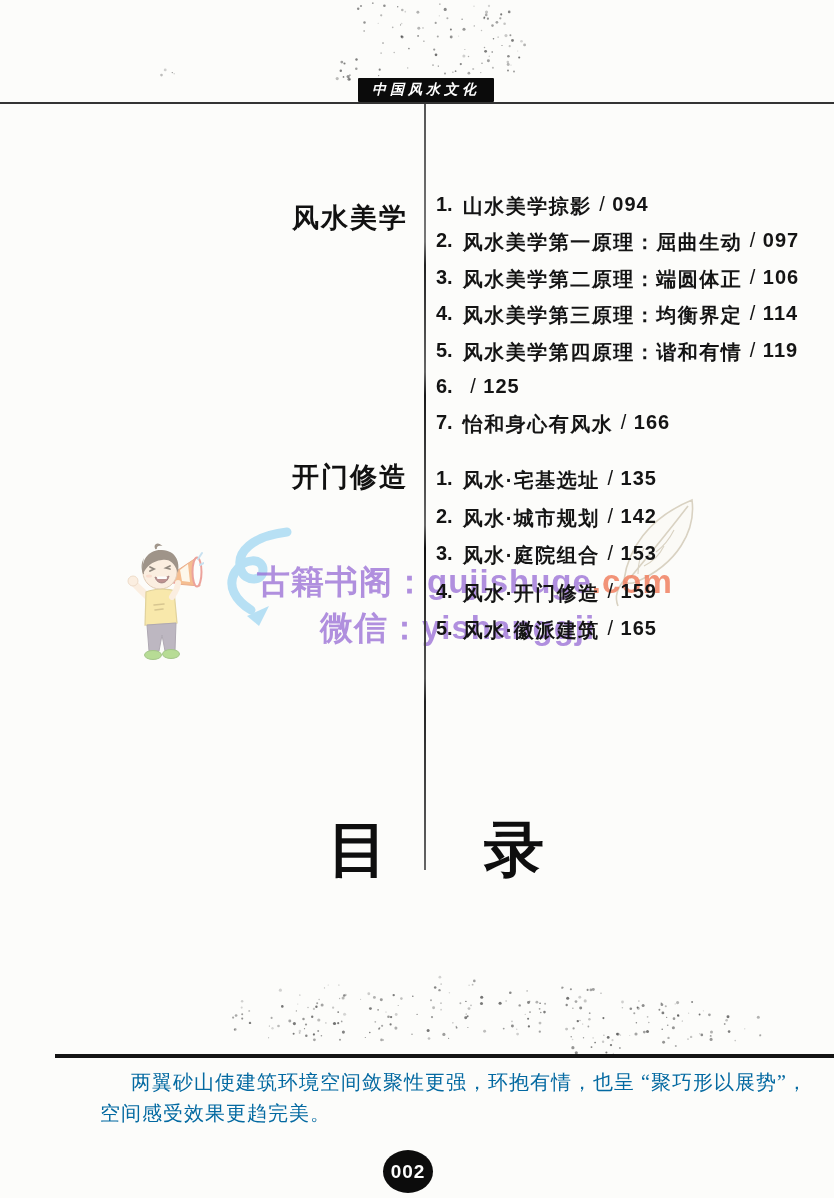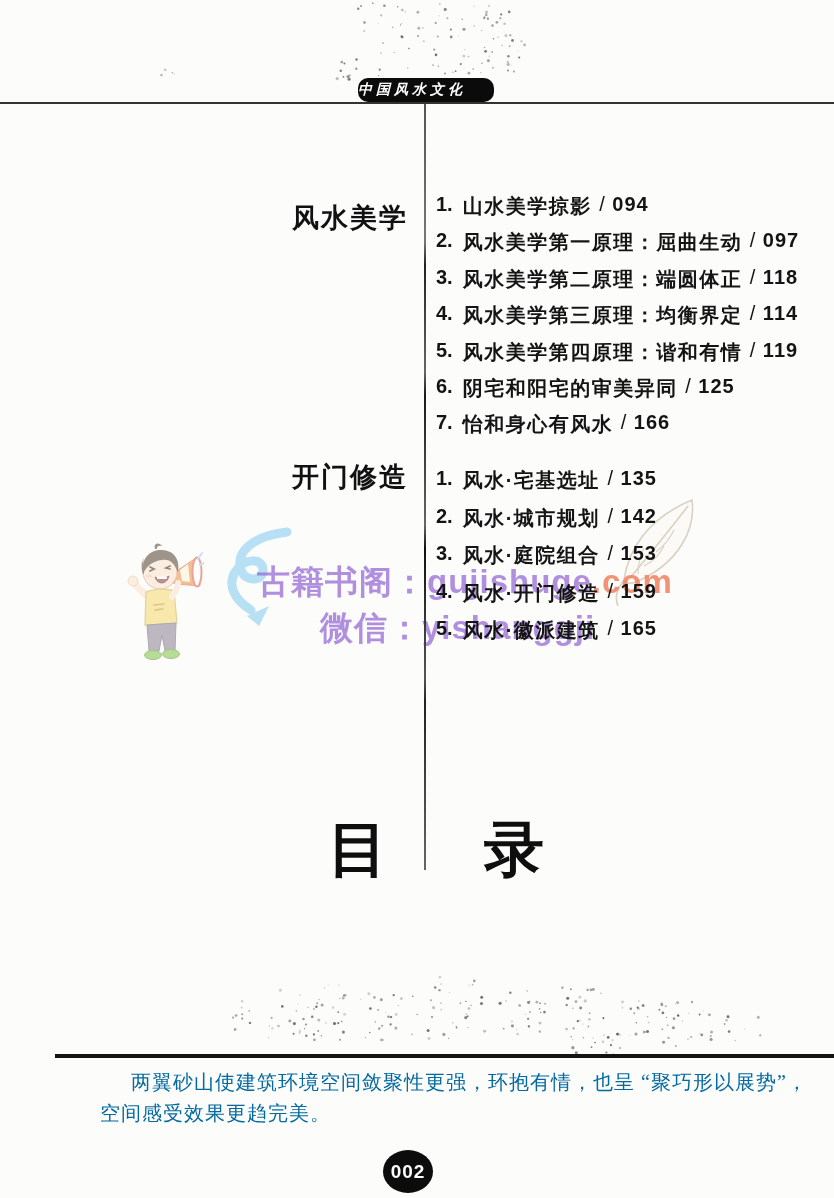--- a/index.html
+++ b/index.html
@@ -1,20 +1,20 @@
 <!DOCTYPE html>
 <html><head>
 <meta charset="utf-8">
 <style>
   html,body{margin:0;padding:0;background:#e8e8e8;}
   .page{position:relative;width:834px;height:1198px;background:#fcfcfa;overflow:hidden;
         font-family:"Liberation Sans",sans-serif;color:#151515;}
   
   .banner{position:absolute;left:358px;top:78px;width:136px;height:24px;background:#0b0b0b;
-          border-radius:10px;display:flex;align-items:center;justify-content:flex-start;z-index:3;}
+          border-radius:1px;display:flex;align-items:center;justify-content:center;z-index:3;}
   .banner span{color:#fff;font-size:14px;font-weight:700;font-style:italic;letter-spacing:4px;
                font-family:"DejaVu Sans",sans-serif;white-space:nowrap;}
   .rule-top{position:absolute;left:0;top:102px;width:834px;height:2px;background:#232323;opacity:.92;z-index:2;}
   .v-divider{position:absolute;left:424px;top:104px;width:2px;height:766px;z-index:2;
      background:linear-gradient(#555 0%,#777 18%,#222 21%,#666 35%,#1a1a1a 38%,#666 55%,#111 58%,#555 75%,#222 78%,#666 100%);}
   
   .sec-heading{position:absolute;font-size:27px;font-weight:700;letter-spacing:2px;color:#111;z-index:2;white-space:nowrap;}
   .sec1-heading{left:292px;top:200px;}
   .sec2-heading{left:292px;top:459px;}
   .toc-items{position:absolute;left:436px;z-index:2;}
@@ -422,37 +422,36 @@
       <div class="toc-item">
         <span class="ti-num">2.</span>
         <span class="ti-title">风水美学第一原理：屈曲生动</span>
         <span class="ti-sep">&nbsp;/&nbsp;</span>
         <span class="ti-page">097</span>
       </div>
       <div class="toc-item">
         <span class="ti-num">3.</span>
         <span class="ti-title">风水美学第二原理：端圆体正</span>
         <span class="ti-sep">&nbsp;/&nbsp;</span>
-        <span class="ti-page">118</span>
+        <span class="ti-page">106</span>
       </div>
       <div class="toc-item">
         <span class="ti-num">4.</span>
         <span class="ti-title">风水美学第三原理：均衡界定</span>
         <span class="ti-sep">&nbsp;/&nbsp;</span>
         <span class="ti-page">114</span>
       </div>
       <div class="toc-item">
         <span class="ti-num">5.</span>
         <span class="ti-title">风水美学第四原理：谐和有情</span>
         <span class="ti-sep">&nbsp;/&nbsp;</span>
         <span class="ti-page">119</span>
       </div>
       <div class="toc-item">
         <span class="ti-num">6.</span>
-        <span class="ti-title">阴宅和阳宅的审美异同</span>
         <span class="ti-sep">&nbsp;/&nbsp;</span>
         <span class="ti-page">125</span>
       </div>
       <div class="toc-item">
         <span class="ti-num">7.</span>
         <span class="ti-title">怡和身心有风水</span>
         <span class="ti-sep">&nbsp;/&nbsp;</span>
         <span class="ti-page">166</span>
       </div>
     </div>

